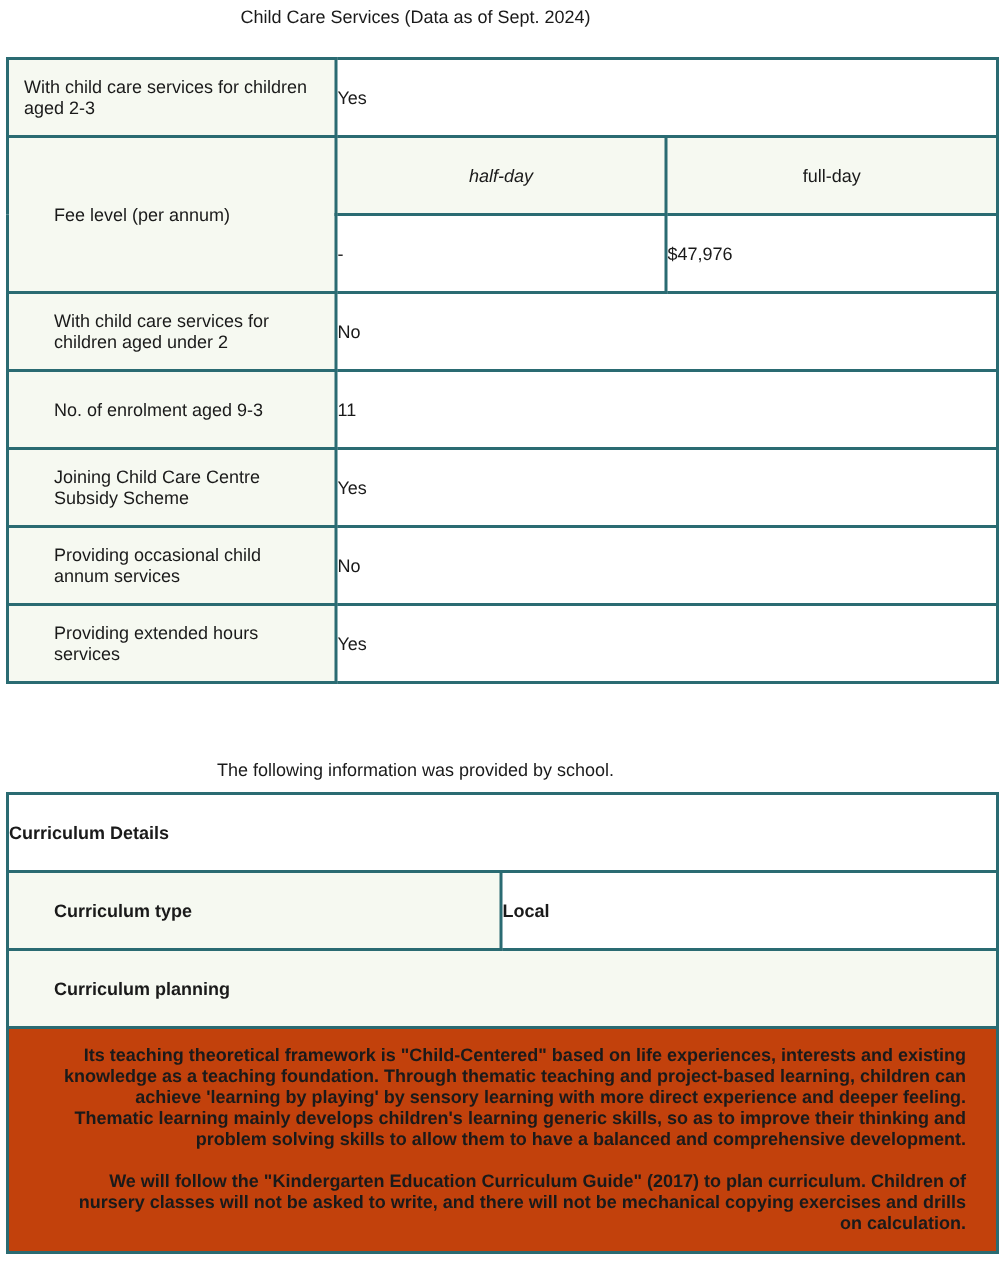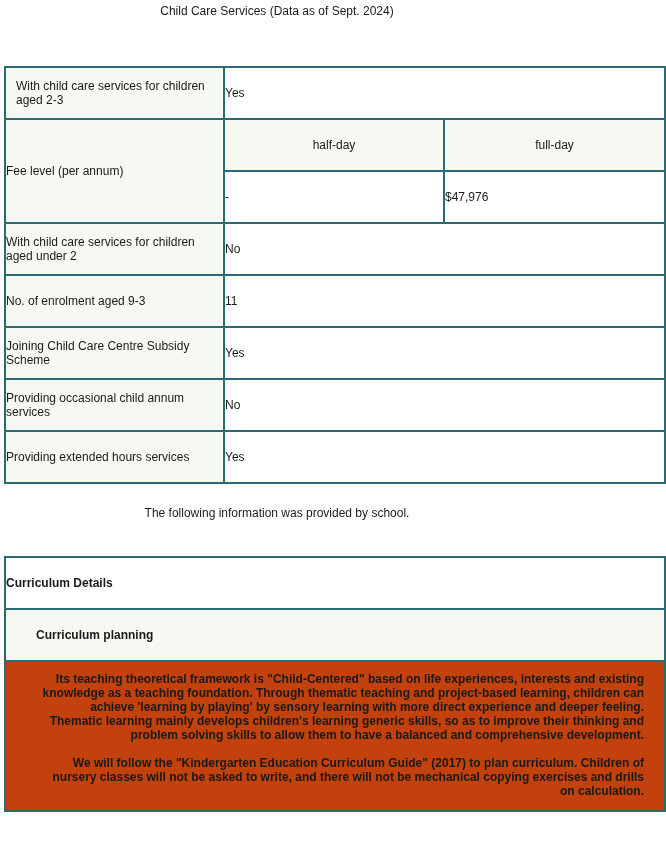--- a/index.html
+++ b/index.html
@@ -26,21 +26,20 @@
     }
     .caption.top { top: 4px; }
     .caption.mid { top: 506px; }
 
     table {
       position: absolute;
       left: 4px;
       width: 660px;
       border-collapse: collapse;
       table-layout: fixed;
-      margin-top: 28px;
     }
     td {
       border: 2px solid #2a6b72;
       padding: 0;
       vertical-align: middle;
       font-size: 12px;
       line-height: 14px;
     }
     .lbl {
       background: #f6f9f1;
@@ -48,21 +47,21 @@
     }
     .val {
       background: #ffffff;
     }
 
     #t1 { top: 38px; }
     #t1 col.c1 { width: 219px; }
     #t1 col.c2 { width: 220px; }
     #t1 col.c3 { width: 221px; }
     #t1 tr.r { height: 52px; }
-    #t1 td.lbl { padding-right: 20px; }
+    #t1 td.lbl { padding-left: 30px; padding-right: 20px; }
     #t1 td.lbl.first { padding-left: 10px; padding-right: 8px; }
 
     #t2 { top: 528px; font-weight: bold; }
     #t2 col.c1 { width: 329px; }
     #t2 col.c2 { width: 331px; }
     #t2 tr.r { height: 52px; }
     #t2 td.lbl { padding-left: 30px; }
     #t2 td.body {
       padding: 10px 20px 12px 30px;
       text-align: right;
@@ -85,21 +84,21 @@
       <col class="c2">
       <col class="c3">
     </colgroup>
   <tbody>
       <tr class="r">
     <td class="lbl first">With child care services for children aged 2-3</td>
     <td class="val" colspan="2">Yes</td>
   </tr>
   <tr class="r">
     <td class="lbl" rowspan="2">Fee level (per annum)</td>
-    <td class="lbl" style="text-align:center;padding:12px;">half-day</td>
+    <td class="lbl" style="text-align:center;padding:12px;font-style:italic;">half-day</td>
     <td class="lbl" style="text-align:center;padding:0;">full-day</td>
   </tr>
   <tr class="r">
     <td class="val">-</td>
     <td class="val">$47,976</td>
   </tr>
   <tr class="r">
     <td class="lbl">With child care services for children aged under 2</td>
     <td class="val" colspan="2">No</td>
   </tr>
@@ -127,20 +126,24 @@
 <table id="t2">
   <colgroup>
       <col class="c1">
       <col class="c2">
     </colgroup>
   <tbody>
       <tr class="r">
     <td class="val" colspan="2">Curriculum Details</td>
   </tr>
   <tr class="r">
+    <td class="lbl">Curriculum type</td>
+    <td class="val">Local</td>
+  </tr>
+  <tr class="r">
     <td class="lbl" colspan="2">Curriculum planning</td>
   </tr>
   <tr>
     <td class="body" colspan="2">
       <p>Its teaching theoretical framework is "Child-Centered" based on life experiences, interests and existing knowledge as a teaching foundation. Through thematic teaching and project-based learning, children can achieve 'learning by playing' by sensory learning with more direct experience and deeper feeling. Thematic learning mainly develops children's learning generic skills, so as to improve their thinking and problem solving skills to allow them to have a balanced and comprehensive development.</p>
       <p>We will follow the "Kindergarten Education Curriculum Guide" (2017) to plan curriculum. Children of nursery classes will not be asked to write, and there will not be mechanical copying exercises and drills on calculation.</p>
     </td>
   </tr>
 </tbody>
   </table>

